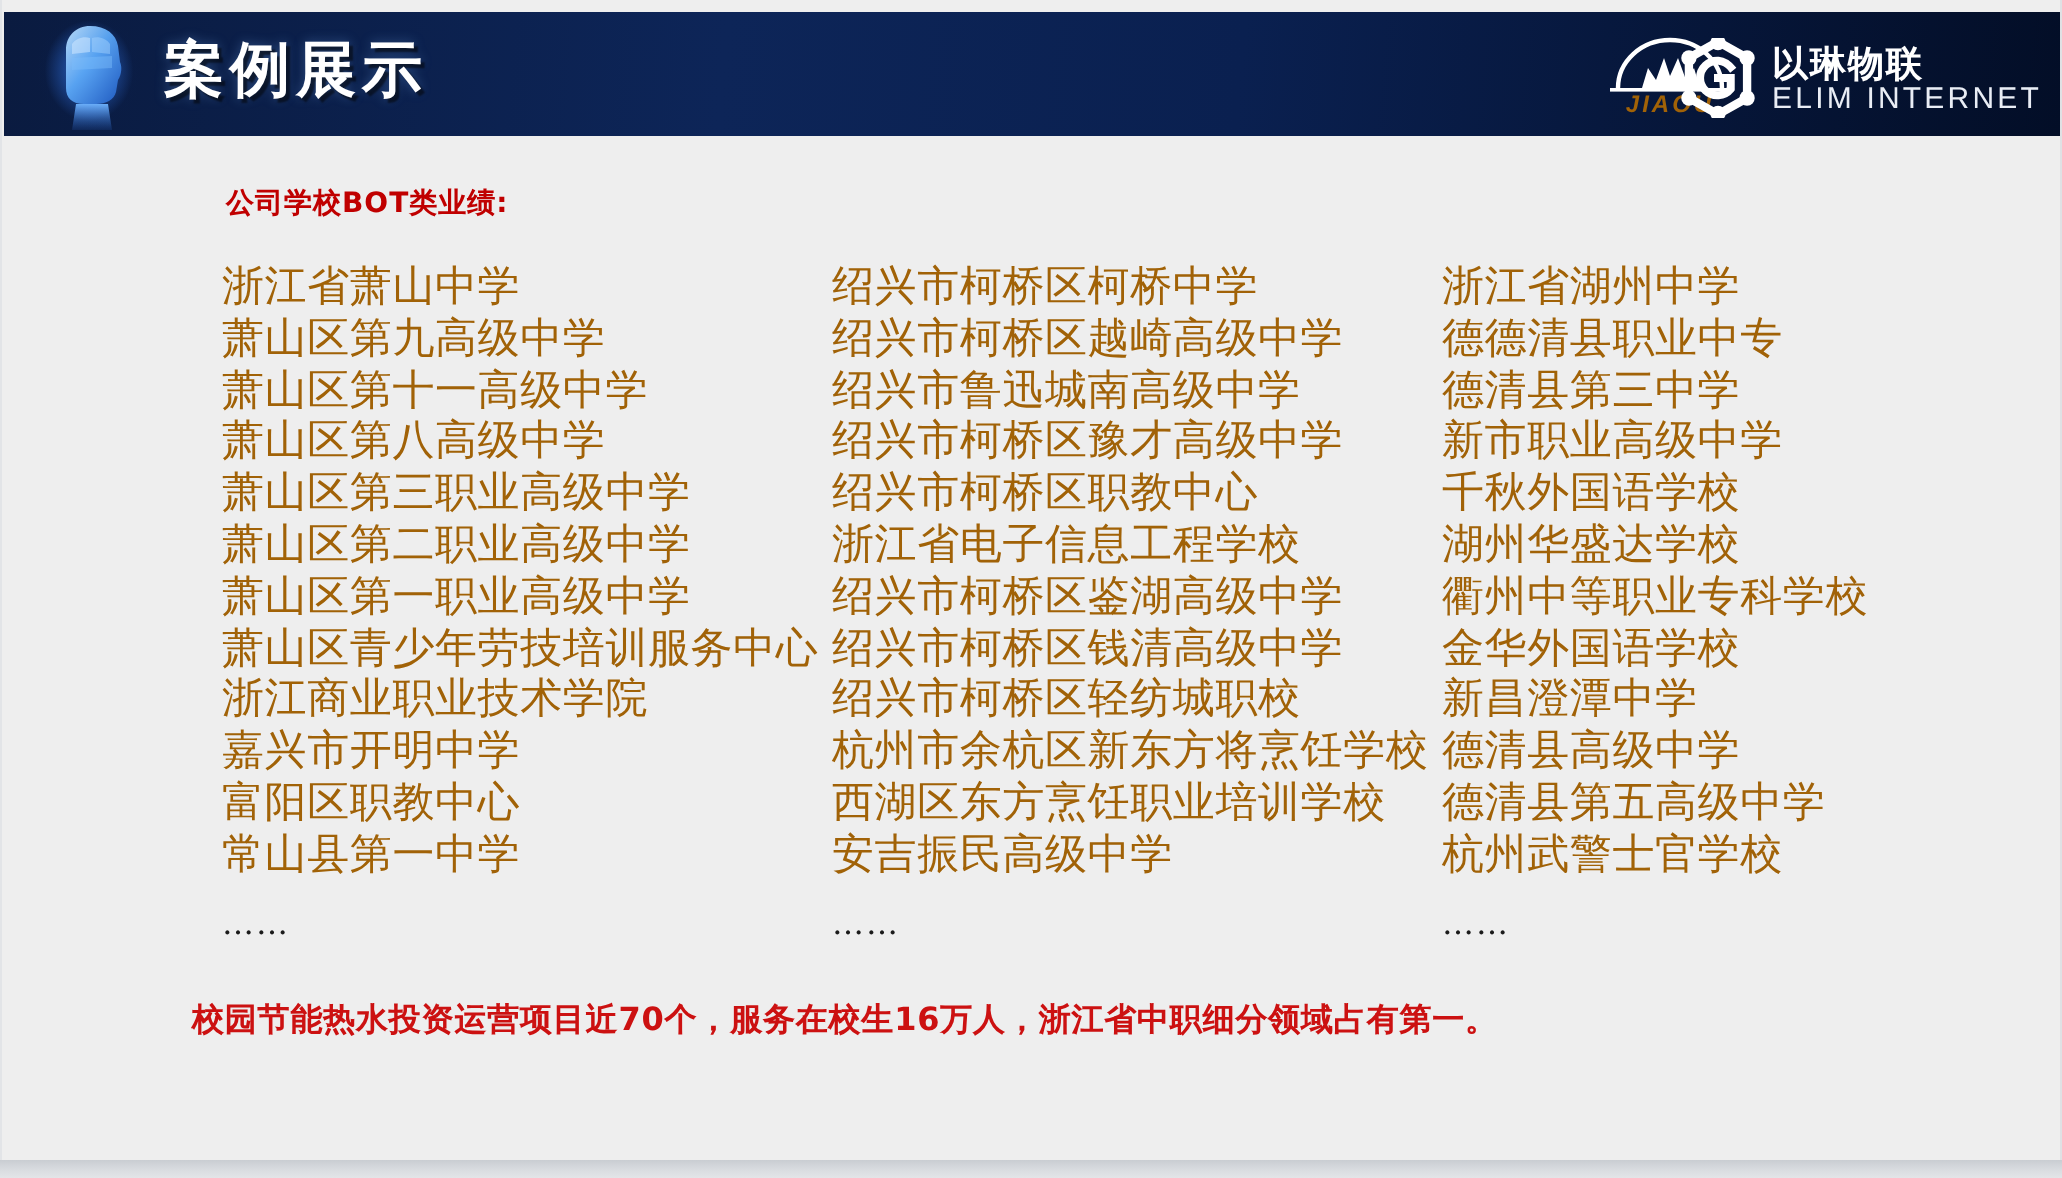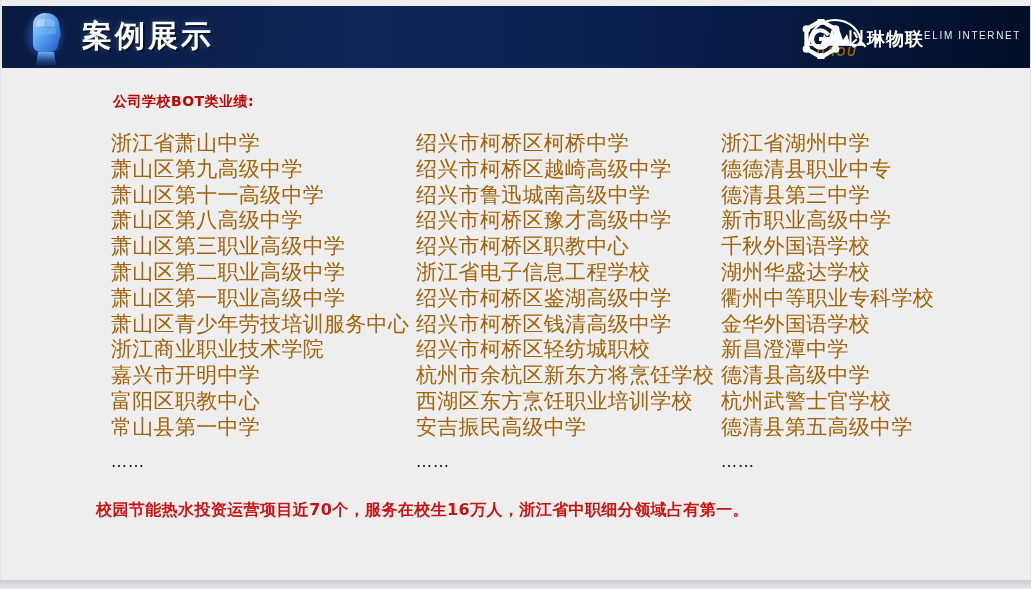--- a/index.html
+++ b/index.html
@@ -112,32 +112,32 @@
   .logo-elim {
     position: absolute;
     right: 10px;
     top: 12px;
     height: 42px;
     display: flex;
     align-items: center;
     gap: 7px;
   }
   .elim-mark { width: 40px; height: 40px; }
-  .elim-words { display: flex; flex-direction: row; justify-content: flex-end; }
+  .elim-words { display: flex; flex-direction: column; justify-content: flex-end; }
   .elim-cn {
     color: #ffffff;
     font-size: 18px;
     font-weight: bold;
     letter-spacing: 1px;
     line-height: 20px;
     font-family: "DejaVu Sans", "Liberation Sans", sans-serif;
   }
   .elim-en {
     color: #e9edf5;
-    font-size: 10px;
+    font-size: 15px;
     letter-spacing: 1.6px;
     line-height: 13px;
     font-family: "Liberation Sans", sans-serif;
   }
 
   
   .subtitle {
     position: absolute;
     left: 112px;
     top: 93px;
@@ -288,22 +288,22 @@
       <div class="item">浙江省湖州中学</div>
       <div class="item">德德清县职业中专</div>
       <div class="item">德清县第三中学</div>
       <div class="item">新市职业高级中学</div>
       <div class="item">千秋外国语学校</div>
       <div class="item">湖州华盛达学校</div>
       <div class="item">衢州中等职业专科学校</div>
       <div class="item">金华外国语学校</div>
       <div class="item">新昌澄潭中学</div>
       <div class="item">德清县高级中学</div>
+      <div class="item">德清县第五高级中学</div>
       <div class="item">杭州武警士官学校</div>
-      <div class="item">德清县第五高级中学</div>
       <div class="ellipsis">……</div>
     </div>
 
   </div>
 
   <div class="summary">校园节能热水投资运营项目近70个，服务在校生16万人，浙江省中职细分领域占有第一。</div>
 
 </div>
 
 <div class="slide-shadow"></div>

